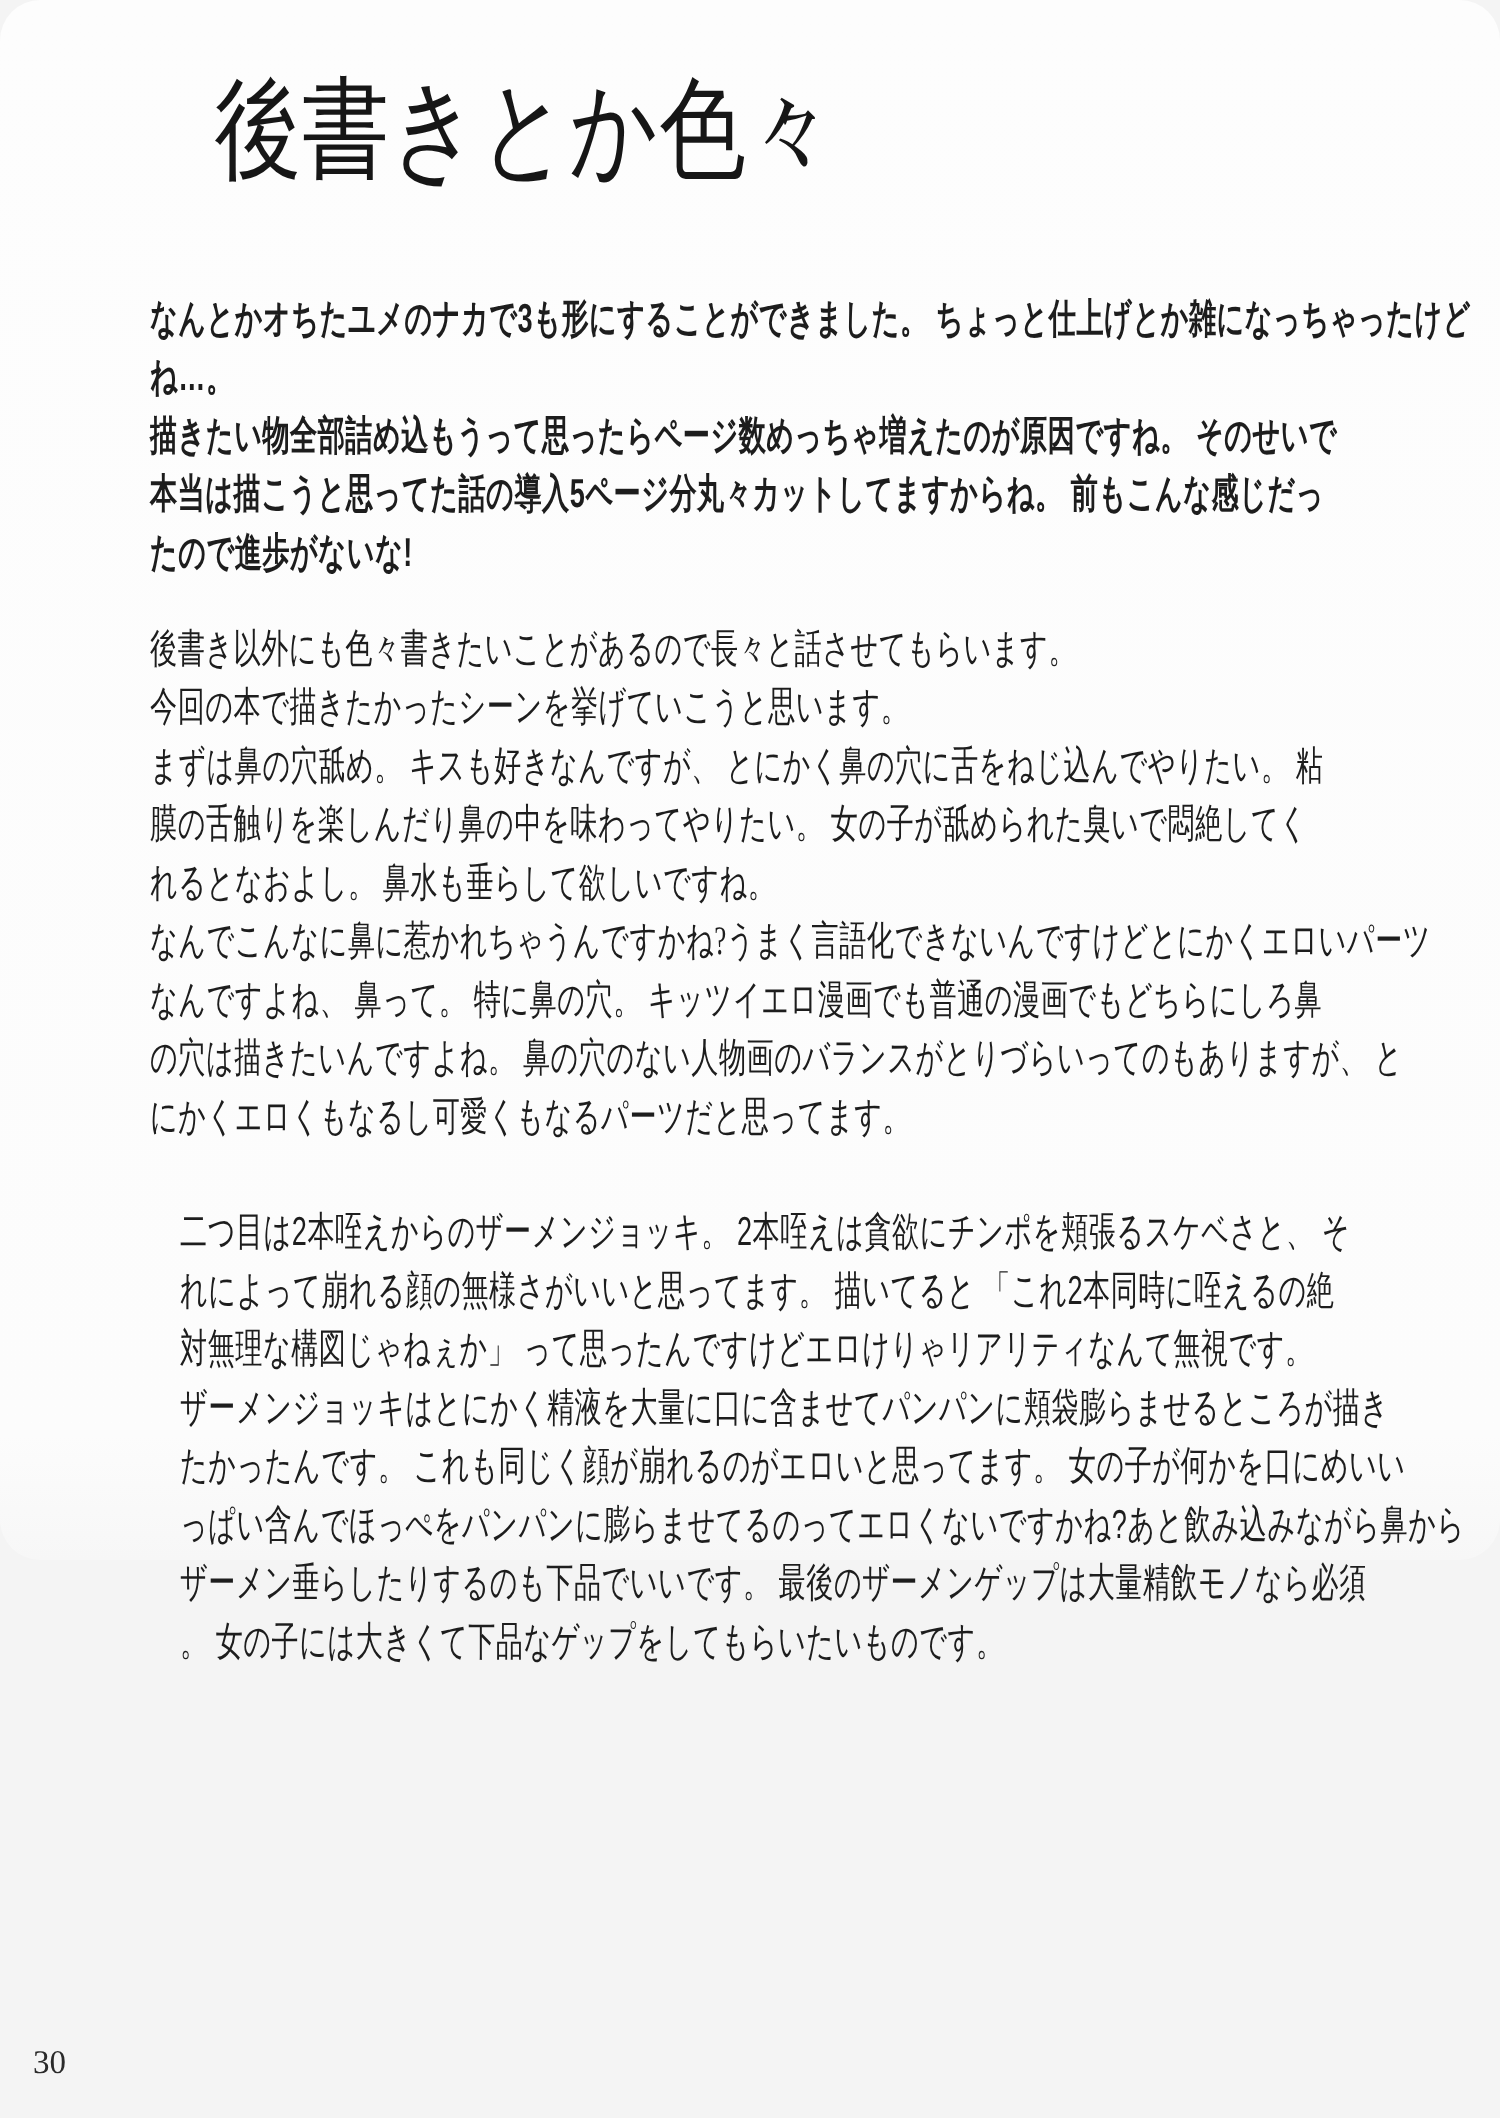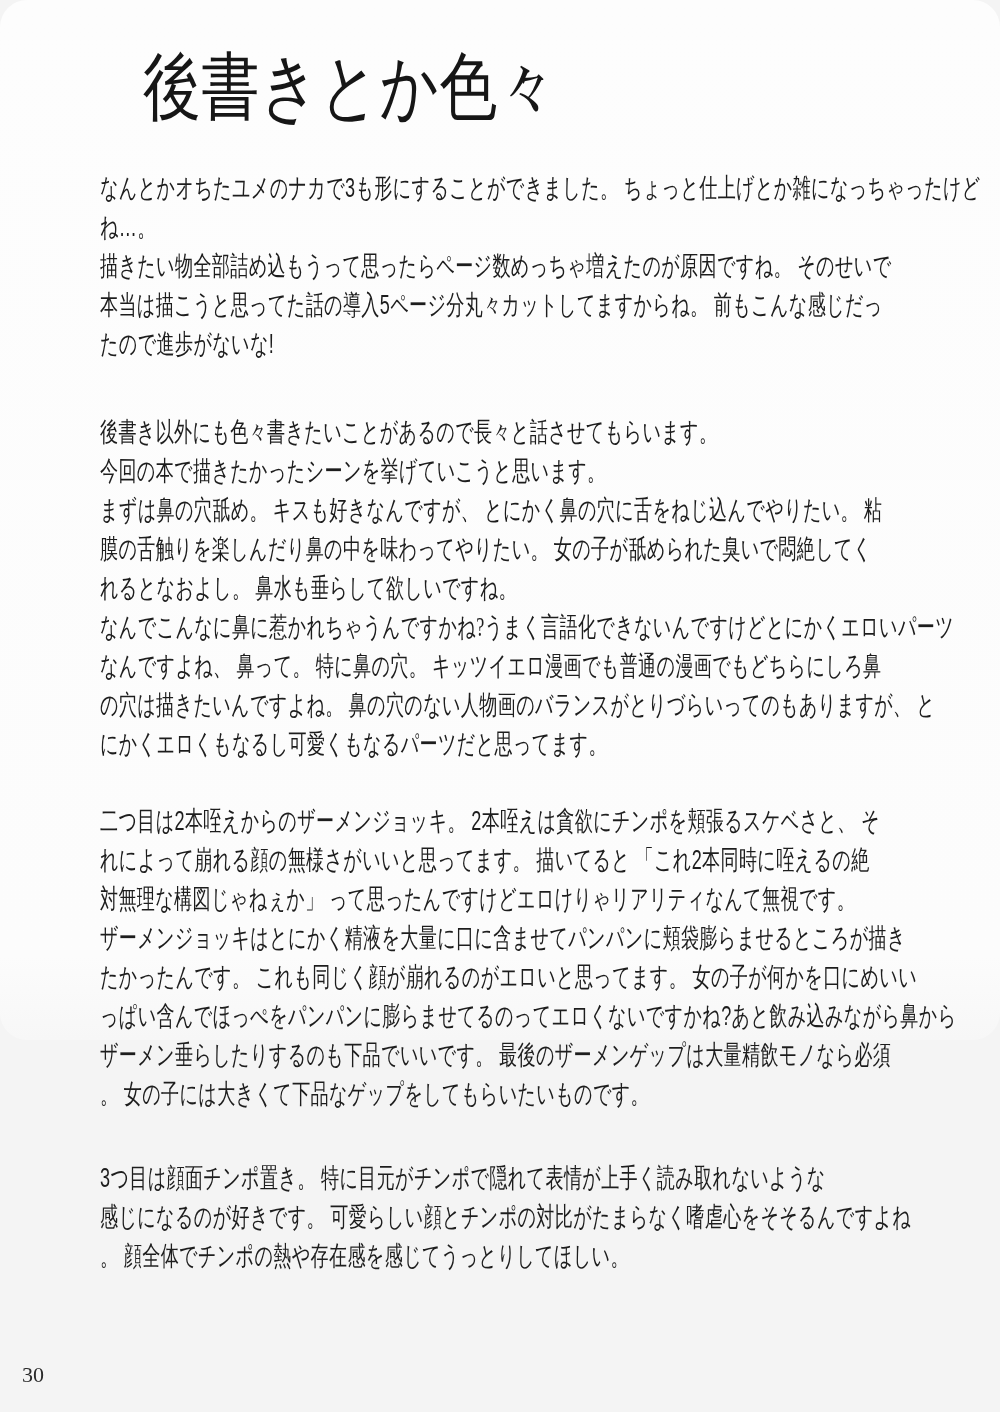--- a/index.html
+++ b/index.html
@@ -32,23 +32,23 @@
     transform: scaleX(0.78);
     transform-origin: 0 0;
     letter-spacing: 1px;
     color: #161616;
   }
   .paragraph {
     position: absolute;
     left: 100px;
     width: 840px;
   }
-  .paragraph.p1 { top: 169px; }
+  .paragraph.p1 { top: 193px; font-weight: bold; }
   .paragraph.p2 { top: 413px; font-family: Liberation Serif, serif; }
-  .paragraph.p3 { top: 802px; }
+  .paragraph.p3 { top: 802px; margin-left: 20px; }
   .paragraph.p4 { top: 1159px; }
   .text-line {
     white-space: nowrap;
     font-size: 27px;
     line-height: 39px;
     height: 39px;
     transform: scaleX(0.67);
     transform-origin: 0 0;
     letter-spacing: 0.5px;
     color: #1d1d1d;
@@ -92,20 +92,15 @@
       <div class="text-line">二つ目は2本咥えからのザーメンジョッキ。 2本咥えは貪欲にチンポを頬張るスケベさと、 そ</div>
       <div class="text-line">れによって崩れる顔の無様さがいいと思ってます。 描いてると 「これ2本同時に咥えるの絶</div>
       <div class="text-line">対無理な構図じゃねぇか」 って思ったんですけどエロけりゃリアリティなんて無視です。</div>
       <div class="text-line">ザーメンジョッキはとにかく精液を大量に口に含ませてパンパンに頬袋膨らませるところが描き</div>
       <div class="text-line">たかったんです。 これも同じく顔が崩れるのがエロいと思ってます。 女の子が何かを口にめいい</div>
       <div class="text-line">っぱい含んでほっぺをパンパンに膨らませてるのってエロくないですかね?あと飲み込みながら鼻から</div>
       <div class="text-line">ザーメン垂らしたりするのも下品でいいです。 最後のザーメンゲップは大量精飲モノなら必須</div>
       <div class="text-line">。 女の子には大きくて下品なゲップをしてもらいたいものです。</div>
     </div>
 
-  <div class="paragraph p4">
-      <div class="text-line">3つ目は顔面チンポ置き。 特に目元がチンポで隠れて表情が上手く読み取れないような</div>
-      <div class="text-line">感じになるのが好きです。 可愛らしい顔とチンポの対比がたまらなく嗜虐心をそそるんですよね</div>
-      <div class="text-line">。 顔全体でチンポの熱や存在感を感じてうっとりしてほしい。</div>
-    </div>
 
   <div class="page-number">30</div>
 </div>
 
 </body></html>

